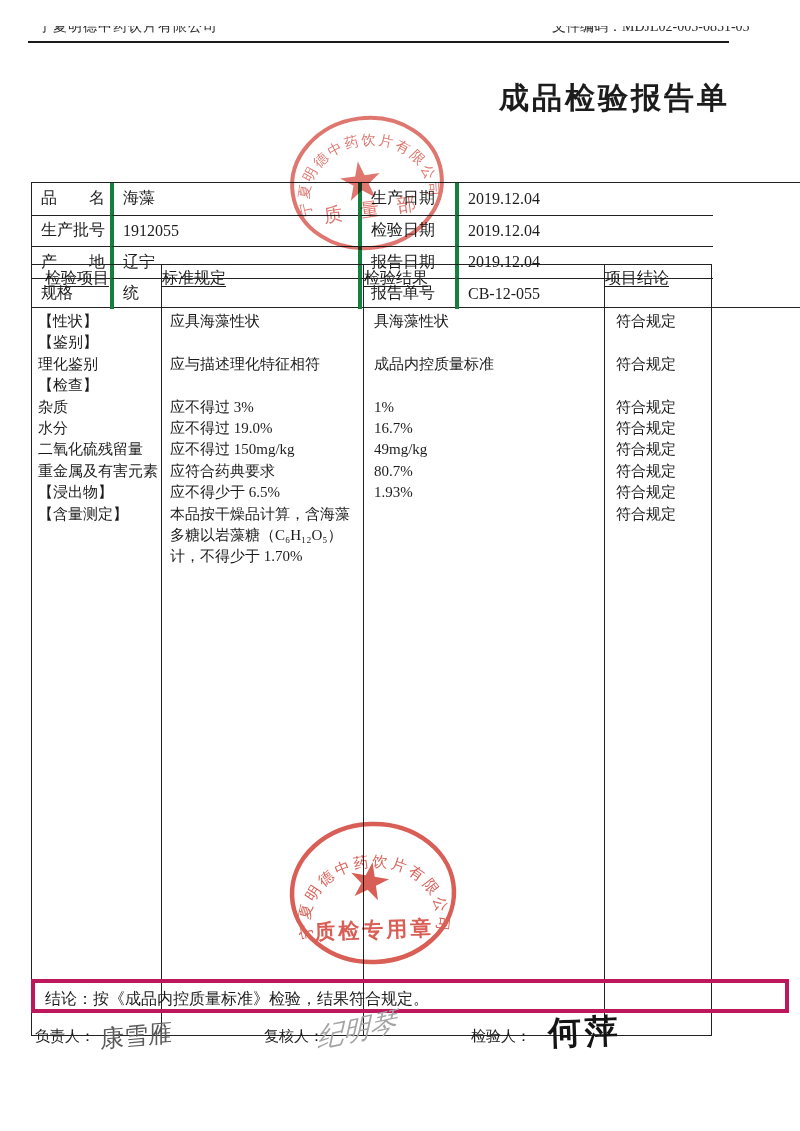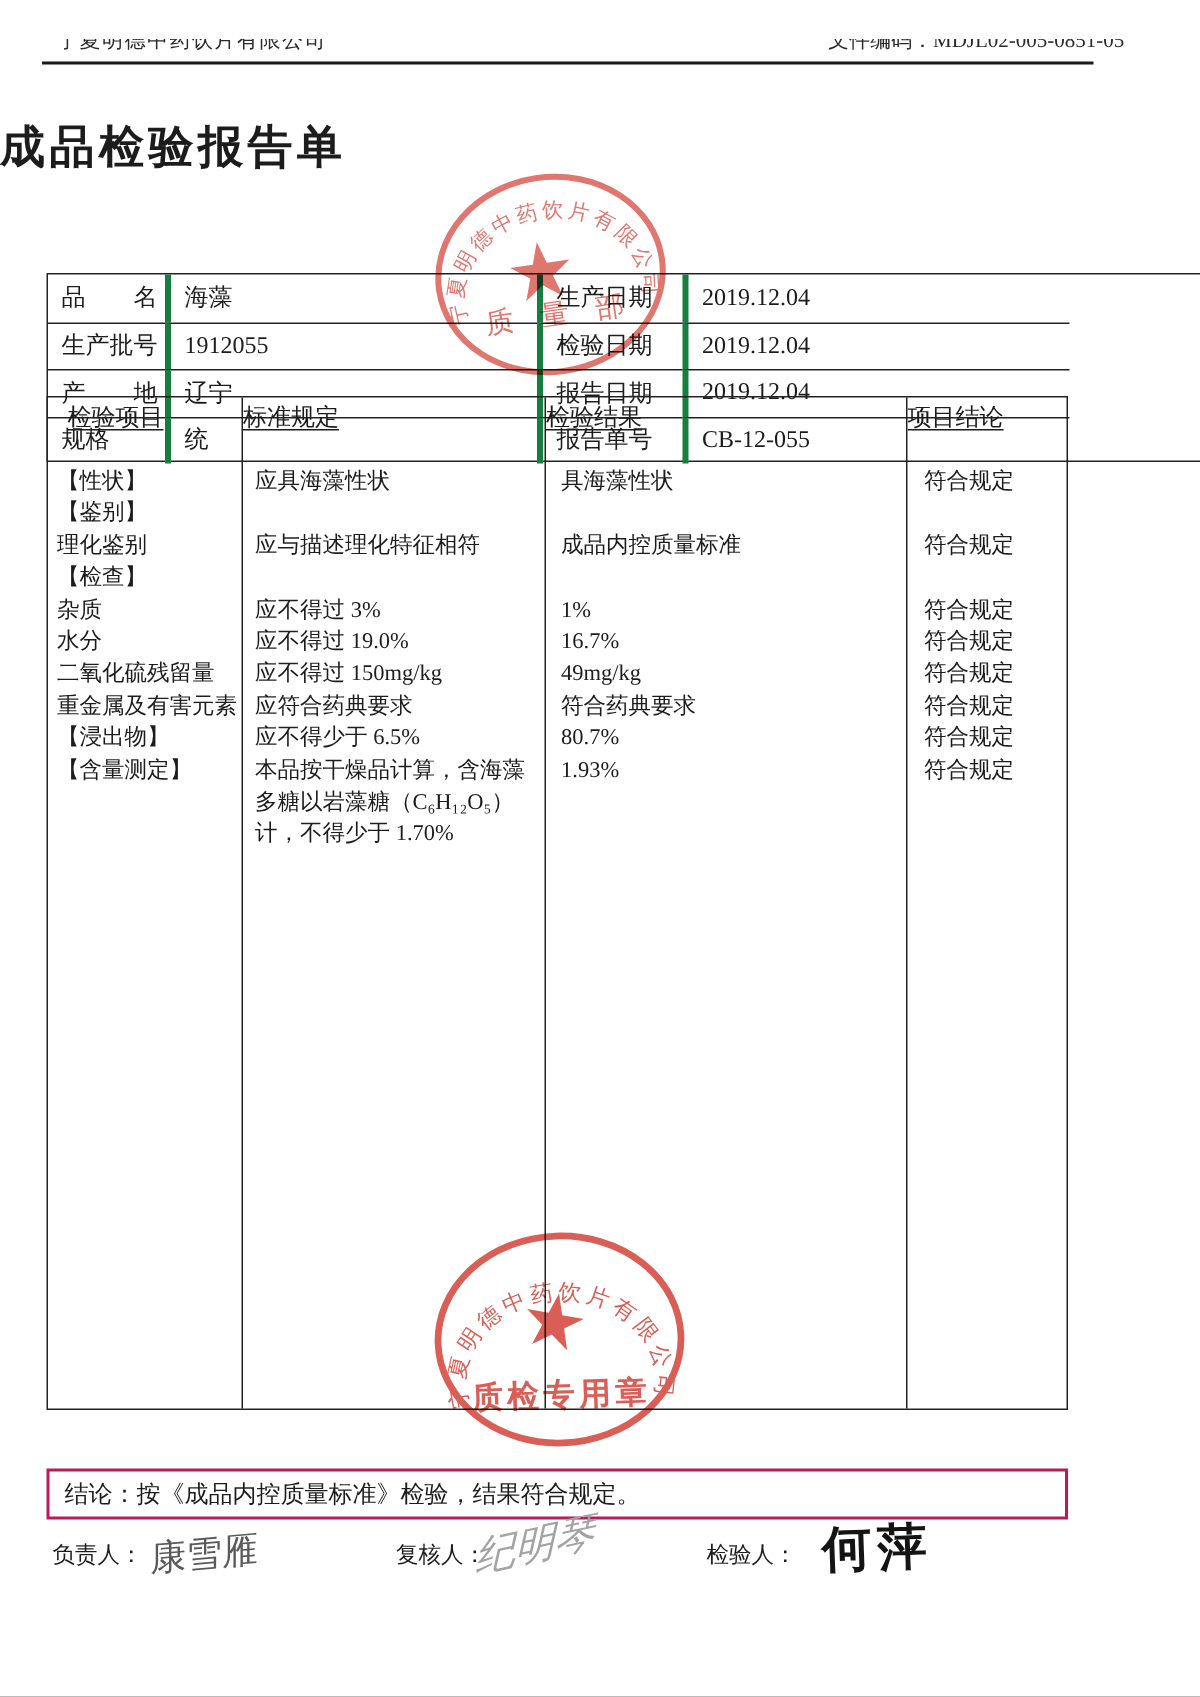--- a/index.html
+++ b/index.html
@@ -11,50 +11,50 @@
   }
   
   .hdr-clip{position:absolute;top:26px;height:13px;overflow:hidden;}
   .hdr-clip span{display:block;margin-top:-8px;font-size:14px;white-space:nowrap;color:#2a2a2a;}
   .hdr-left{left:38px;}
   .hdr-left span{letter-spacing:1px;}
   .hdr-right{left:515px;margin-left:37px;}
   .hdr-rule{position:absolute;left:28px;top:41px;width:701px;height:2px;background:#1b1b1b;}
   
   .title{position:absolute;left:0;top:78px;width:730px;margin:0;
-    text-align:left;font-size:30px;font-weight:bold;letter-spacing:3px;}
+    text-align:right;font-size:30px;font-weight:bold;letter-spacing:3px;}
   
   .info{position:absolute;left:31px;top:138px;width:793px;height:126px;
     display:grid;grid-template-columns:78px 248px 97px 258px;grid-auto-rows:31.5px;
     border:1px solid #222;box-sizing:border-box;font-size:16px;margin-top:44px;}
   .info .cell{display:flex;align-items:center;box-sizing:border-box;padding-left:9px;
     border-left:4px solid #15803d;border-top:1px solid #222;white-space:nowrap;overflow:hidden;}
   .info .cell.fc{border-left:none;}
   .info .cell.fr{border-top:none;}
   
-  .main{position:absolute;left:31px;top:264px;width:681px;height:676px;
+  .main{position:absolute;left:31px;top:264px;width:681px;height:772px;
     border:1px solid #222;box-sizing:border-box;font-size:15px;}
   .vline{position:absolute;top:0;width:1px;height:100%;background:#222;}
   .v1{left:129px;}.v2{left:331px;}.v3{left:572px;}
   .mcol{position:absolute;top:0;height:100%;box-sizing:border-box;overflow:hidden;}
   .mc1{left:0;width:129px;}
   .mc2{left:130px;width:201px;}
   .mc3{left:332px;width:240px;}
   .mc4{left:573px;width:108px;}
   .col-head{font-size:16px;padding-top:3px;
     text-decoration:underline;text-underline-offset:3px;margin-bottom:22px;}
   .mc1 .col-head{text-align:left;padding-left:13px;}
   .line{min-height:21.4px;line-height:21.4px;}
   .mc1 .line{padding-left:6px;}
   .mc2 .line{padding-left:8px;padding-right:2px;}
   .mc3 .line{padding-left:10px;}
   .mc4 .line{padding-left:11px;}
   
-  .conclusion{position:absolute;left:31px;top:979px;width:681px;height:34px;
-    border:2px solid #be185d;box-sizing:border-box;font-size:16px;line-height:32px;
+  .conclusion{position:absolute;left:31px;top:979px;width:758px;height:34px;
+    border:4px solid #be185d;box-sizing:border-box;font-size:16px;line-height:32px;
     padding-left:10px;white-space:nowrap;overflow:hidden;}
   
   .sig-label{position:absolute;top:1027px;font-size:15px;}
   .sl1{left:35px;}.sl2{left:264px;}.sl3{left:471px;}
   .sig-name{position:absolute;white-space:nowrap;}
   .sn1{left:100px;top:1020px;font-size:24px;color:#5a5a5a;
     transform:rotate(-5deg) skewX(-5deg);}
   .sn2{left:316px;top:1012px;font-size:27px;color:#a3a3a3;font-style:italic;
     transform:rotate(-12deg) skewX(-12deg);}
   .sn3{left:548px;top:1010px;font-size:33px;color:#141414;font-weight:bold;
@@ -137,21 +137,20 @@
 
     <div class="mcol mc3">
       <div class="col-head">检验结果</div>
       <div class="line">具海藻性状</div>
       <div class="line"></div>
       <div class="line">成品内控质量标准</div>
       <div class="line"></div>
       <div class="line">1%</div>
       <div class="line">16.7%</div>
       <div class="line">49mg/kg</div>
-      <div class="line">符合药典要求</div>
       <div class="line">80.7%</div>
       <div class="line">1.93%</div>
     </div>
 
     <div class="mcol mc4">
       <div class="col-head">项目结论</div>
       <div class="line">符合规定</div>
       <div class="line"></div>
       <div class="line">符合规定</div>
       <div class="line"></div>

